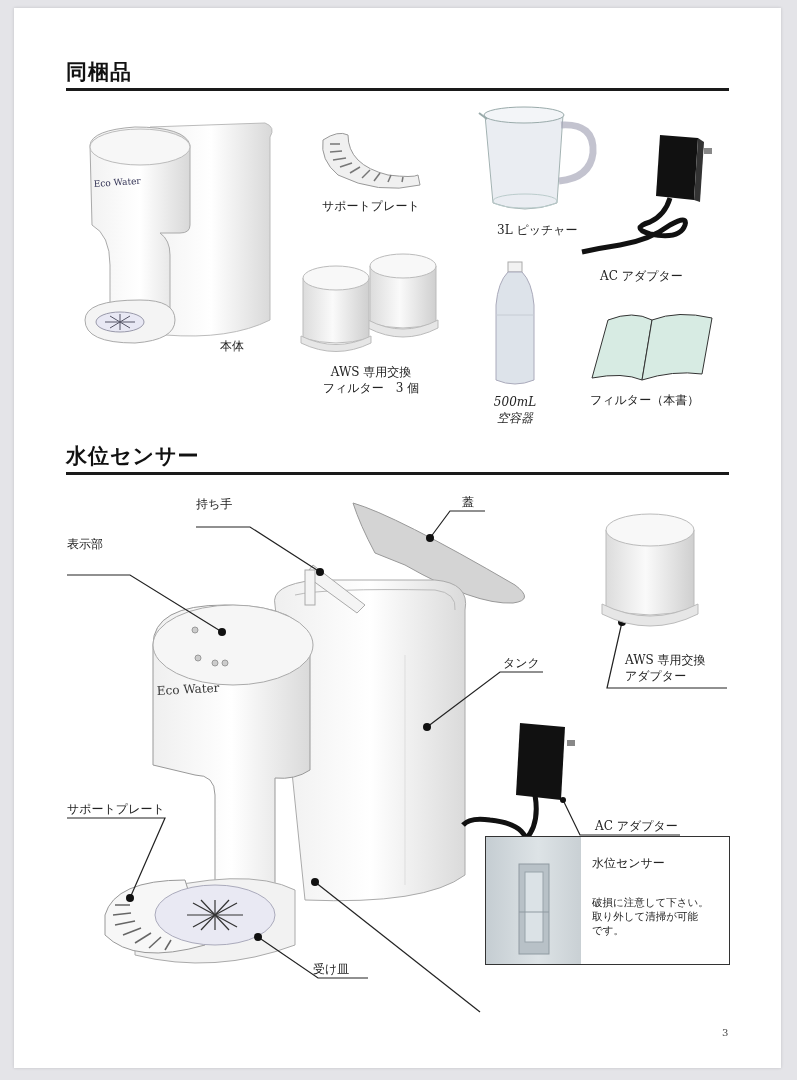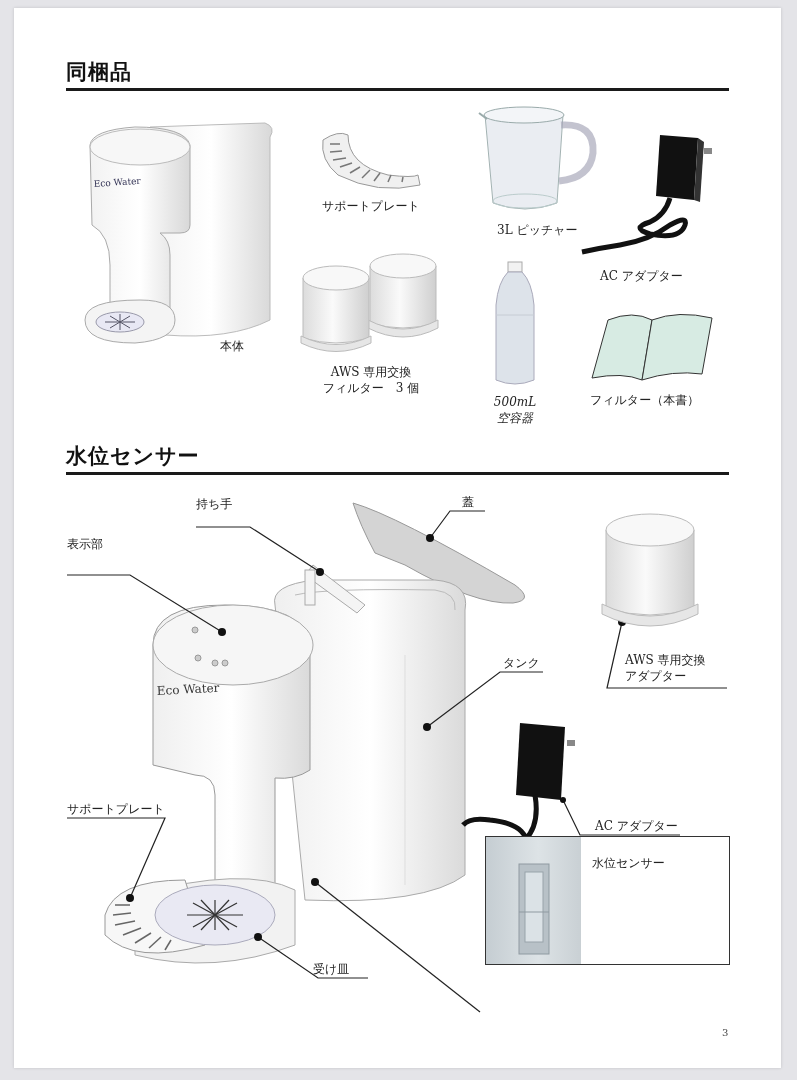--- a/index.html
+++ b/index.html
@@ -235,15 +235,20 @@
 
 <div class="info-box">
   <div class="info-photo">
     <svg style="left:25px;top:25px;" width="45" height="95" viewBox="0 0 45 95">
       <rect x="8" y="2" width="30" height="90" fill="#b8c1c7" stroke="#8f9aa1"></rect>
       <rect x="14" y="10" width="18" height="70" fill="#dbe2e6" stroke="#98a3aa"></rect>
       <line x1="8" y1="50" x2="38" y2="50" stroke="#8f9aa1"></line>
     </svg>
   </div>
   <div class="info-title">水位センサー</div>
+  <div class="info-text">
+    <div>破損に注意して下さい。</div>
+    <div>取り外して清掃が可能</div>
+    <div>です。</div>
+  </div>
 </div>
 
 <div class="pagenum">3</div>
 
 </body></html>

